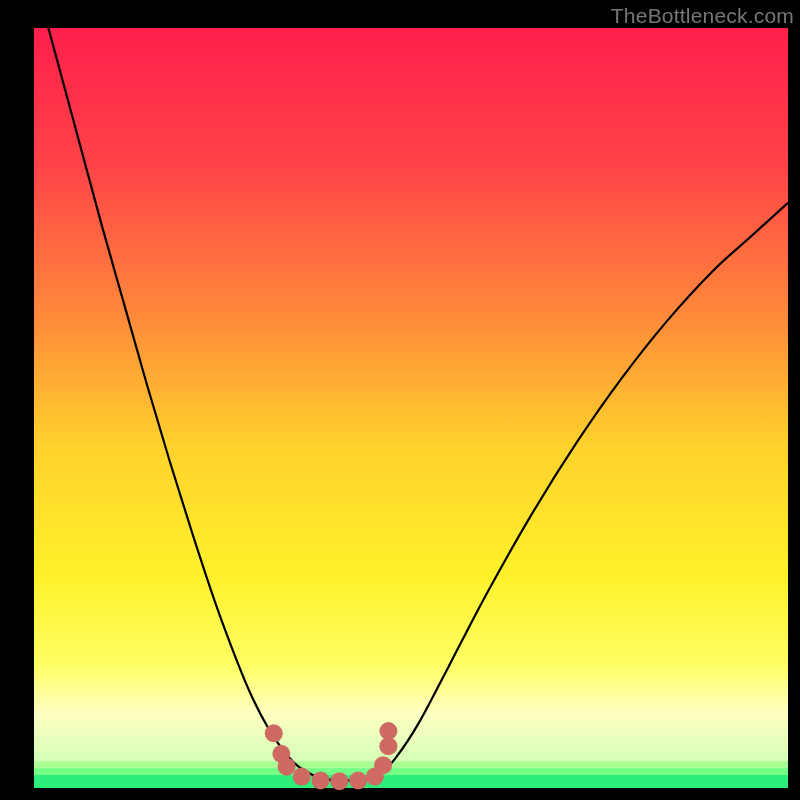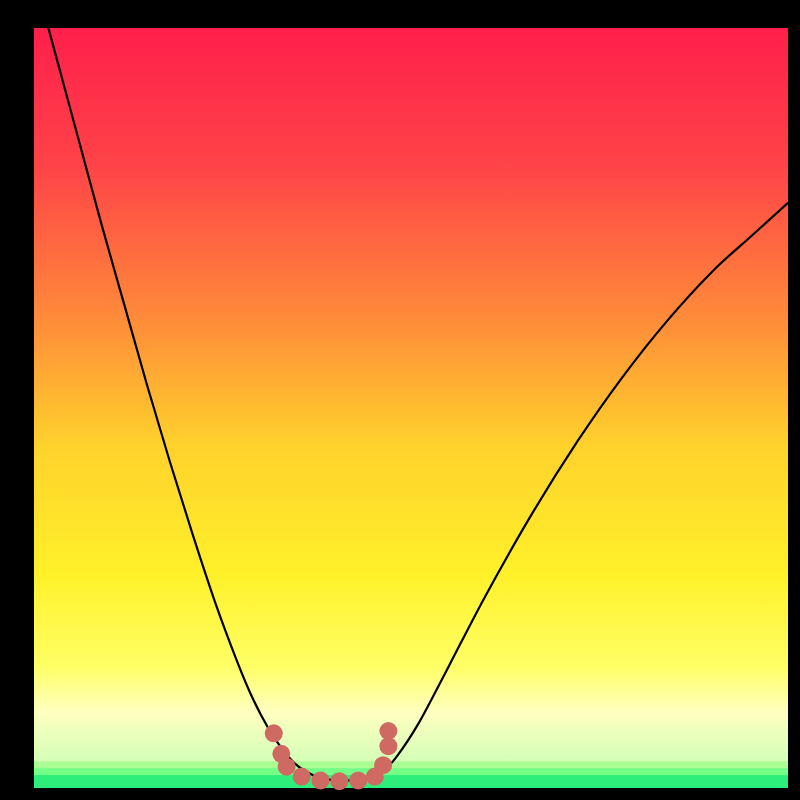--- a/index.html
+++ b/index.html
@@ -32,20 +32,21 @@
   svg {
     position: absolute;
     left: 0;
     top: 0;
   }
 </style>
 </head>
 <body>
 <div class="frame">
 
+  <div class="watermark">TheBottleneck.com</div>
 
   <svg id="chart-svg" width="800" height="800" viewBox="0 0 800 800">
     <defs>
       <linearGradient id="bg-grad" x1="0" y1="0" x2="0" y2="1">
 
       <stop offset="0%" stop-color="#ff1f4b"></stop>
           <stop offset="18%" stop-color="#ff4348"></stop>
           <stop offset="38%" stop-color="#ff8a3a"></stop>
           <stop offset="55.00000000000001%" stop-color="#ffd22c"></stop>
           <stop offset="72%" stop-color="#fff12a"></stop>

